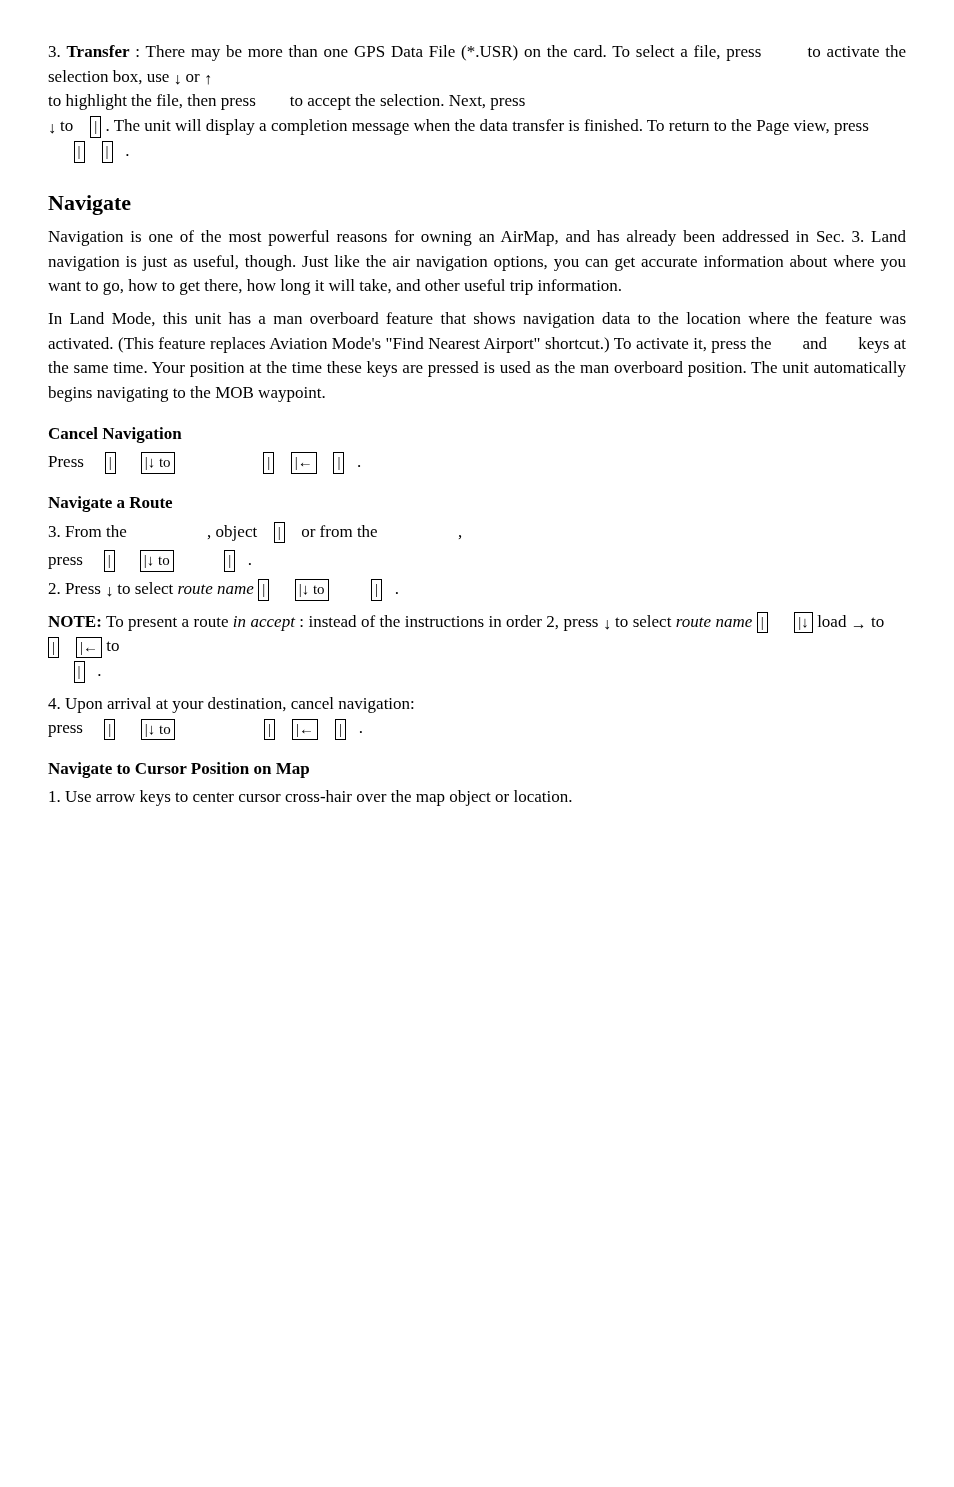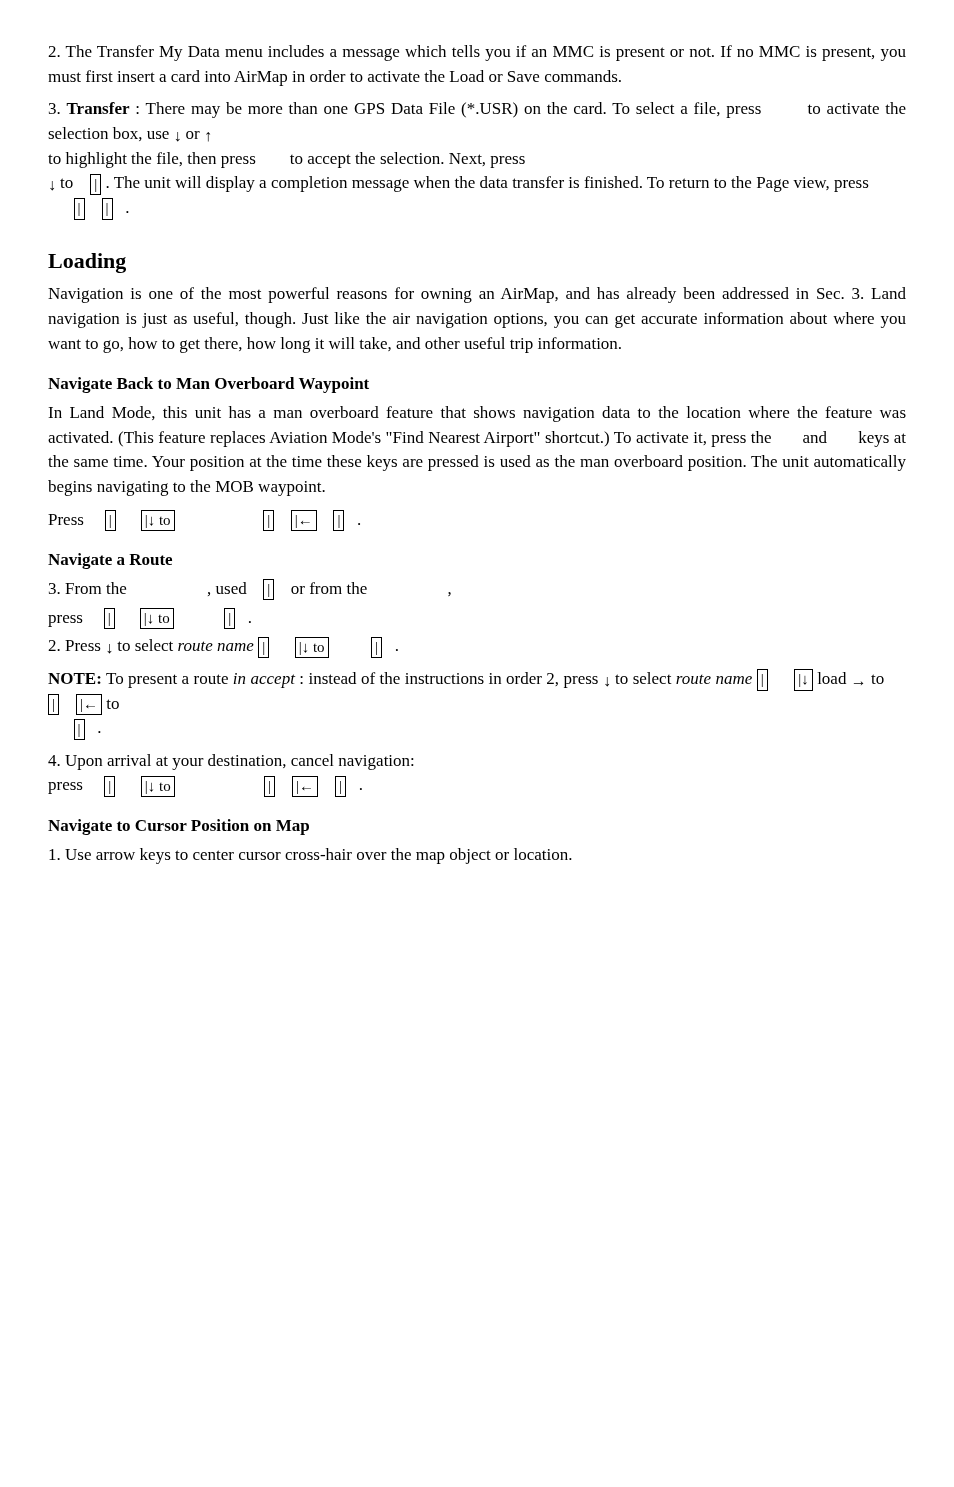--- a/index.html
+++ b/index.html
@@ -47,21 +47,20 @@
       flex-wrap: wrap;
       gap: 4px;
       margin-bottom: 4px;
     }
   </style>
 </head>
 <body>
 
 <div>
 
-  <p>2. The Transfer My Data menu includes a message which tells you if an MMC is present or not. If no MMC is present, you must first insert a card into AirMap in order to activate the Load or Save commands.</p>
 
 
   <p>
     <span>3.</span>
     <strong>Transfer</strong>
     <span>: There may be more than one GPS Data File (*.USR) on the card. To select a file, press</span>
     &nbsp;&nbsp;&nbsp;&nbsp;&nbsp;&nbsp;
     <span>to activate the selection box, use</span>
     <span class="arrow"> ↓ </span>
     <span>or</span>
@@ -77,34 +76,34 @@
     <span class="key-box">|</span>
     <span>. The unit will display a completion message when the data transfer is finished. To return to the Page view, press</span>
     <br>
     &nbsp;&nbsp;&nbsp;&nbsp;&nbsp;
     <span class="key-box">|</span>
     &nbsp;&nbsp;
     <span class="key-box">|</span>
     &nbsp; .
   </p>
 
-  <div class="section-title">Loading</div>
+  <div class="section-title">Navigate</div>
 
   <p>Navigation is one of the most powerful reasons for owning an AirMap, and has already been addressed in Sec. 3. Land navigation is just as useful, though. Just like the air navigation options, you can get accurate information about where you want to go, how to get there, how long it will take, and other useful trip information.</p>
 
-  <div class="subsection-title">Navigate Back to Man Overboard Waypoint</div>
 
   <p>
     <span>In Land Mode, this unit has a man overboard feature that shows navigation data to the location where the feature was activated. (This feature replaces Aviation Mode's "Find Nearest Airport" shortcut.) To activate it, press the</span>
     &nbsp;&nbsp;&nbsp;&nbsp;&nbsp;
     <span>and</span>
     &nbsp;&nbsp;&nbsp;&nbsp;&nbsp;
     <span>keys at the same time. Your position at the time these keys are pressed is used as the man overboard position. The unit automatically begins navigating to the MOB waypoint.</span>
   </p>
 
+  <div class="subsection-title">Cancel Navigation</div>
 
   <div class="nav-line">
     <span>Press</span>
     &nbsp;&nbsp;&nbsp;
     <span class="key-box">|</span>
     &nbsp;&nbsp;&nbsp;&nbsp;
     <span class="key-box">|↓ to</span>
     &nbsp;&nbsp;&nbsp;&nbsp;&nbsp;&nbsp;&nbsp;&nbsp;&nbsp;&nbsp;&nbsp;&nbsp;&nbsp;&nbsp;&nbsp;&nbsp;&nbsp;&nbsp;&nbsp;
     <span class="key-box">|</span>
     &nbsp;&nbsp;
@@ -112,21 +111,21 @@
     &nbsp;&nbsp;
     <span class="key-box">|</span>
     &nbsp; .
   </div>
 
   <div class="subsection-title">Navigate a Route</div>
 
   <div class="nav-line">
     <span>3.  From the</span>
     &nbsp;&nbsp;&nbsp;&nbsp;&nbsp;&nbsp;&nbsp;&nbsp;&nbsp;&nbsp;&nbsp;&nbsp;&nbsp;&nbsp;&nbsp;&nbsp;&nbsp;
-    <span>, used</span>
+    <span>, object</span>
     &nbsp;&nbsp;
     <span class="key-box">|</span>
     &nbsp;&nbsp;
     <span>or from the</span>
     &nbsp;&nbsp;&nbsp;&nbsp;&nbsp;&nbsp;&nbsp;&nbsp;&nbsp;&nbsp;&nbsp;&nbsp;&nbsp;&nbsp;&nbsp;&nbsp;&nbsp;
     <span>,</span>
   </div>
   <div class="nav-line">
     <span>press</span>
     &nbsp;&nbsp;&nbsp;

